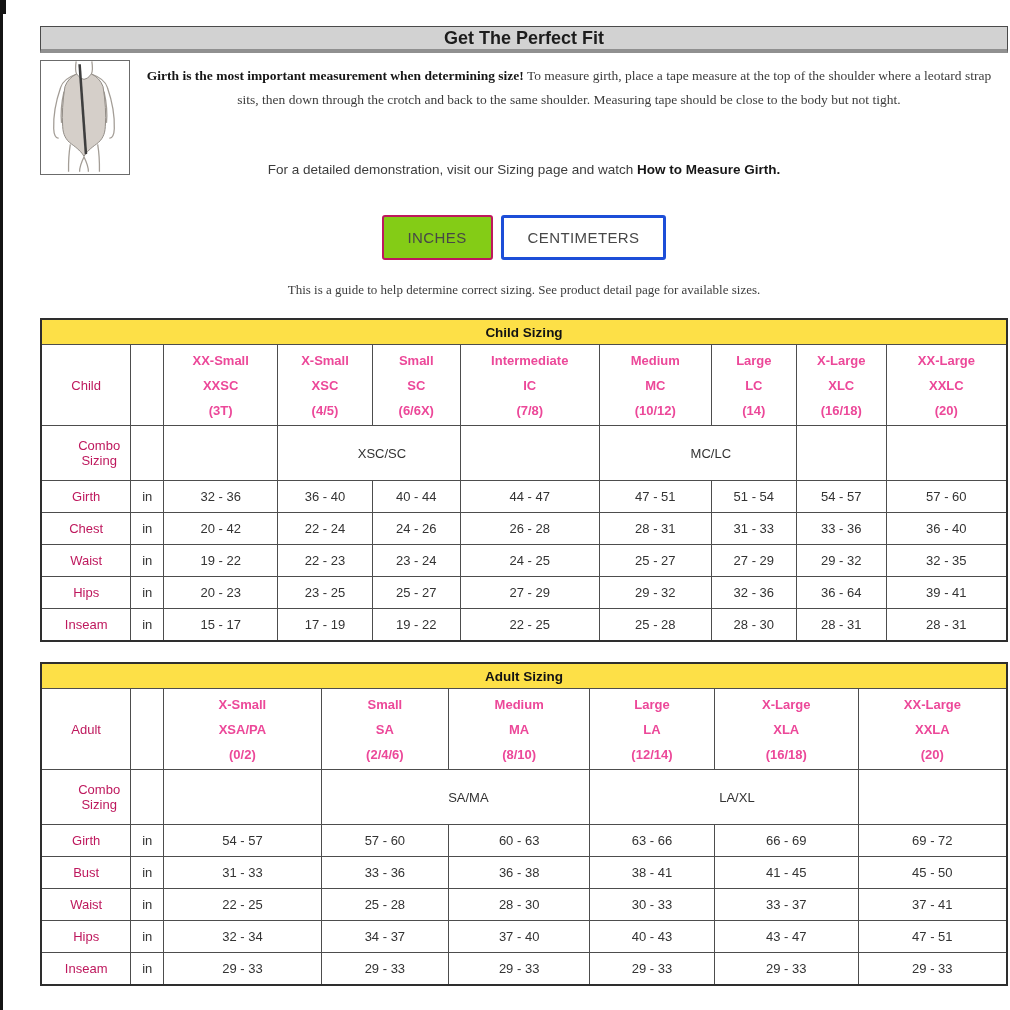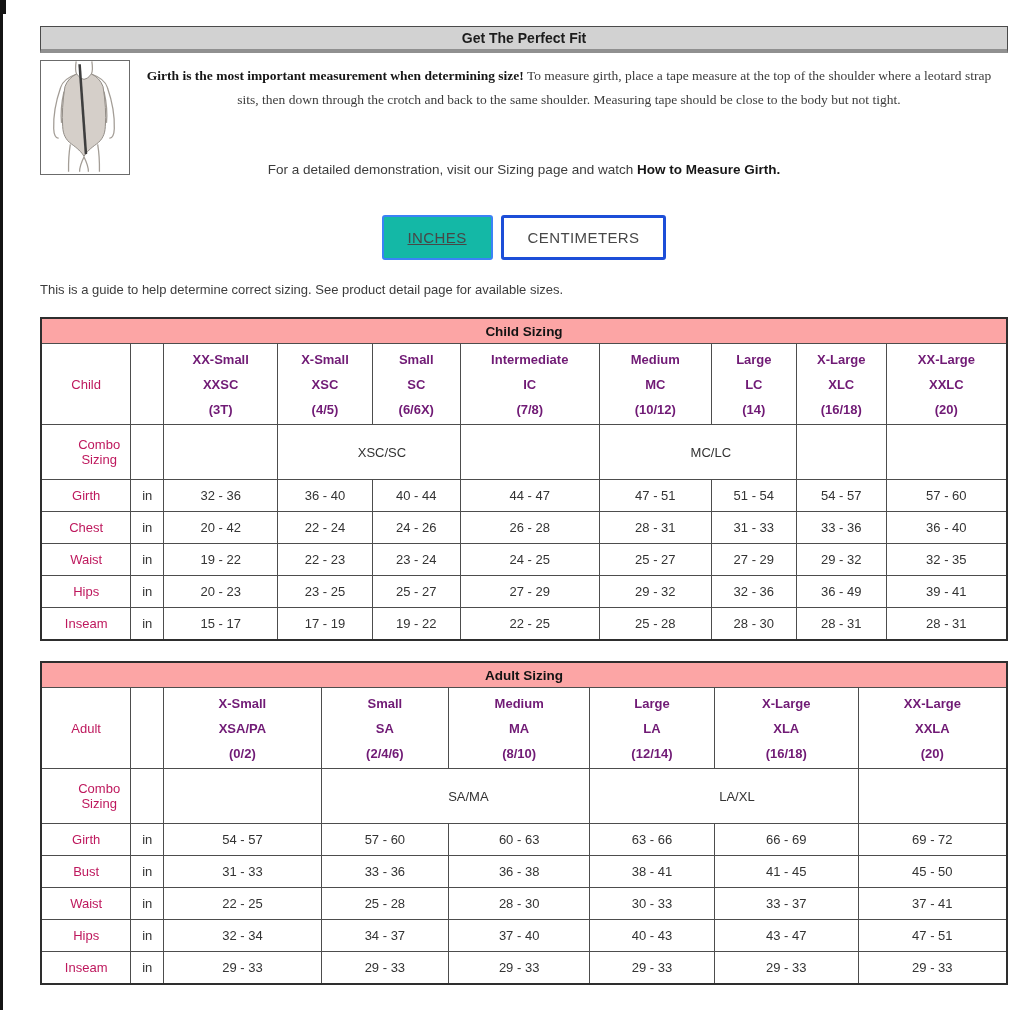--- a/index.html
+++ b/index.html
@@ -7,21 +7,21 @@
     width:1010px;height:1010px;position:relative;overflow:hidden;
     font-family:"Liberation Sans","DejaVu Sans",sans-serif;color:#3a3a3a;
   }
   .edge{position:absolute;left:0;top:0;width:3px;height:1010px;background:#141414;}
   .edge-notch{position:absolute;left:0;top:0;width:6px;height:14px;background:#141414;}
   .content{margin-left:40px;width:968px;padding-top:26px;}
 
   .title-bar{
     height:22px;line-height:22px;text-align:center;
     background:#d2d2d2;border:1px solid #4a4a4a;border-bottom:4px solid #909090;
-    font-weight:bold;font-size:14px;color:#1c1c1c;
+    font-weight:bold;font-size:18px;color:#1c1c1c;
   }
 
   .intro-row{display:flex;margin-top:7px;align-items:flex-start;}
   .figure-box{
     width:88px;height:113px;border:1px solid #6b6b6b;background:#fff;
     flex:0 0 auto;overflow:hidden;
   }
   .intro-text{
     flex:1;margin:4px 0 0;padding:0 6px;text-align:center;
     font-size:13.5px;line-height:24px;color:#3c3c3c;font-family:Liberation Serif, serif;
@@ -30,37 +30,37 @@
 
   .demo-line{margin:-14px 0 0;text-align:center;font-size:13.5px;line-height:18px;color:#3c3c3c;}
   .demo-line b{color:#161616;}
 
   .toggle-row{margin-top:36px;display:flex;justify-content:center;gap:8px;}
   .btn{
     font-family:inherit;font-size:15px;letter-spacing:.4px;color:#474747;
     height:45px;padding:0 24px;background:#fff;border:3px solid #1d4ed8;border-radius:3px;
     cursor:pointer;
   }
-  .btn.selected{background:#14b8a6;border:2px solid #3b82f6;text-decoration:underline;}
-
-  .guide-note{margin:22px 0 0;font-size:13px;color:#3c3c3c;}
+  .btn.selected{background:#84cc16;border:2px solid #be185d;}
+
+  .guide-note{margin:22px 0 0;text-align:center;font-size:13px;color:#3c3c3c;font-family:Liberation Serif, serif;}
 
   .size-table{
     width:100%;border-collapse:collapse;table-layout:fixed;
     border:2px solid #2e2e2e;font-size:13px;color:#333;margin-top:20px;
   }
   .size-table td,.size-table th{
     border:1px solid #4d4d4d;text-align:center;vertical-align:middle;padding:2px 2px;
   }
   .tbl-title{
-    background:#fca5a5;font-weight:bold;font-size:13.5px;color:#131313;
+    background:#fde047;font-weight:bold;font-size:13.5px;color:#131313;
     height:20px;border-bottom:2px solid #2e2e2e;
   }
   .hdr-row th,.hdr-row td{height:76px;}
-  .col-head{font-weight:bold;color:#701a75;}
+  .col-head{font-weight:bold;color:#ec4899;}
   .col-head div{line-height:25px;}
   .row-label{font-weight:normal;color:#be185d;margin-top:38px;}
   .combo-row th,.combo-row td{height:50px;padding-left:28px;}
   .data-row th,.data-row td{height:27px;}
   .thick-left{border-left:3px solid #2e2e2e;}
 </style>
 </head>
 <body>
 
 <div class="edge"></div>
@@ -210,21 +210,21 @@
         </tr>
         <tr class="data-row">
           <th class="row-label">Hips</th>
           <td class="unit-cell">in</td>
           <td class="val-cell">20 - 23</td>
           <td class="val-cell">23 - 25</td>
           <td class="val-cell">25 - 27</td>
           <td class="val-cell">27 - 29</td>
           <td class="val-cell">29 - 32</td>
           <td class="val-cell">32 - 36</td>
-          <td class="val-cell">36 - 49</td>
+          <td class="val-cell">36 - 64</td>
           <td class="val-cell">39 - 41</td>
         </tr>
         <tr class="data-row">
           <th class="row-label">Inseam</th>
           <td class="unit-cell">in</td>
           <td class="val-cell">15 - 17</td>
           <td class="val-cell">17 - 19</td>
           <td class="val-cell">19 - 22</td>
           <td class="val-cell">22 - 25</td>
           <td class="val-cell">25 - 28</td>

